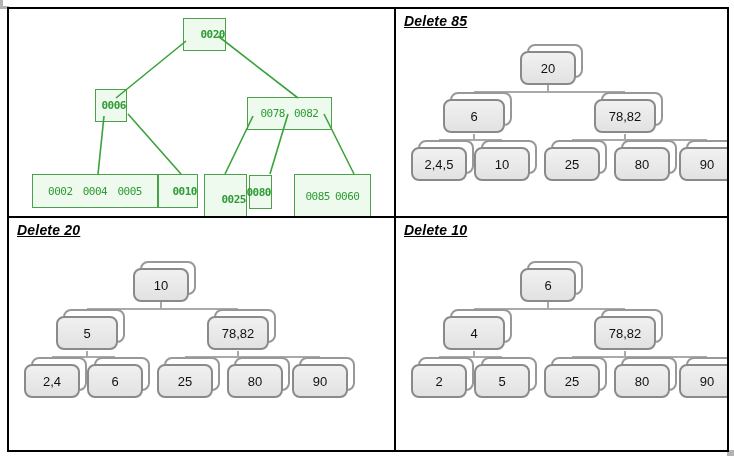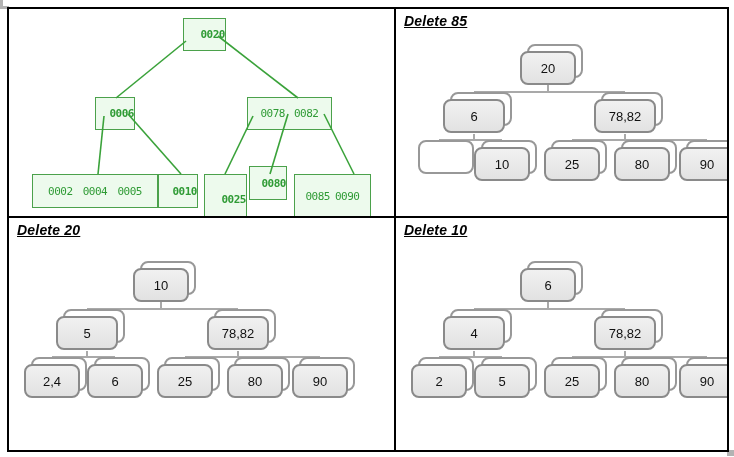--- a/index.html
+++ b/index.html
@@ -51,44 +51,44 @@
   <div class="anchor-mark"></div>
   <div class="resize-mark"></div>
 
   <div class="grid">
 
     <div class="cell br bb">
 
       <div class="gr single" style="left:174px;top:9px;width:43px;height:33px">
         <span>0020</span>
       </div>
-      <div class="gr single" style="left:86px;top:88px;width:40px;height:33px">
+      <div class="gr single" style="left:86px;top:80px;width:32px;height:33px">
         <span>0006</span>
       </div>
       <div class="gr" style="left:238px;top:88px;width:85px;height:33px;padding:0 8px">
         <span>0078</span>
         <span>0082</span>
       </div>
       <div class="gr" style="left:23px;top:165px;width:126px;height:34px;padding:0 10px">
         <span>0002</span>
         <span>0004</span>
         <span>0005</span>
       </div>
       <div class="gr single" style="left:149px;top:165px;width:40px;height:34px">
         <span>0010</span>
       </div>
       <div class="gr single" style="left:195px;top:165px;width:43px;height:50px">
         <span>0025</span>
       </div>
-      <div class="gr single" style="left:240px;top:157px;width:38px;height:34px">
+      <div class="gr single" style="left:240px;top:166px;width:23px;height:34px">
         <span>0080</span>
       </div>
       <div class="gr" style="left:285px;top:165px;width:77px;height:44px;padding:0 8px">
         <span>0085</span>
-        <span>0090</span>
+        <span>0060</span>
       </div>
 
       <svg class="gsvg" width="385" height="207">
         <g stroke="#3aa23a" stroke-width="1.6">
           <line x1="177" y1="32" x2="107" y2="89"></line>
           <line x1="209" y1="27" x2="289" y2="89"></line>
           <line x1="95" y1="107" x2="89" y2="165"></line>
           <line x1="119" y1="105" x2="172" y2="165"></line>
           <line x1="244" y1="107" x2="216" y2="165"></line>
           <line x1="279" y1="105" x2="261" y2="165"></line>
@@ -114,20 +114,21 @@
         <div class="gnode w62" style="left:35px;top:49px">
           <div class="gback"></div>
           <div class="gfront">6</div>
         </div>
         <div class="gnode w62" style="left:186px;top:49px">
           <div class="gback"></div>
           <div class="gfront">78,82</div>
         </div>
         <div class="gnode w56" style="left:3px;top:97px">
           <div class="gback"></div>
+          <div class="gfront">2,4,5</div>
         </div>
         <div class="gnode w56" style="left:66px;top:97px">
           <div class="gback"></div>
           <div class="gfront">10</div>
         </div>
         <div class="gnode w56" style="left:136px;top:97px">
           <div class="gback"></div>
           <div class="gfront">25</div>
         </div>
         <div class="gnode w56" style="left:206px;top:97px">

